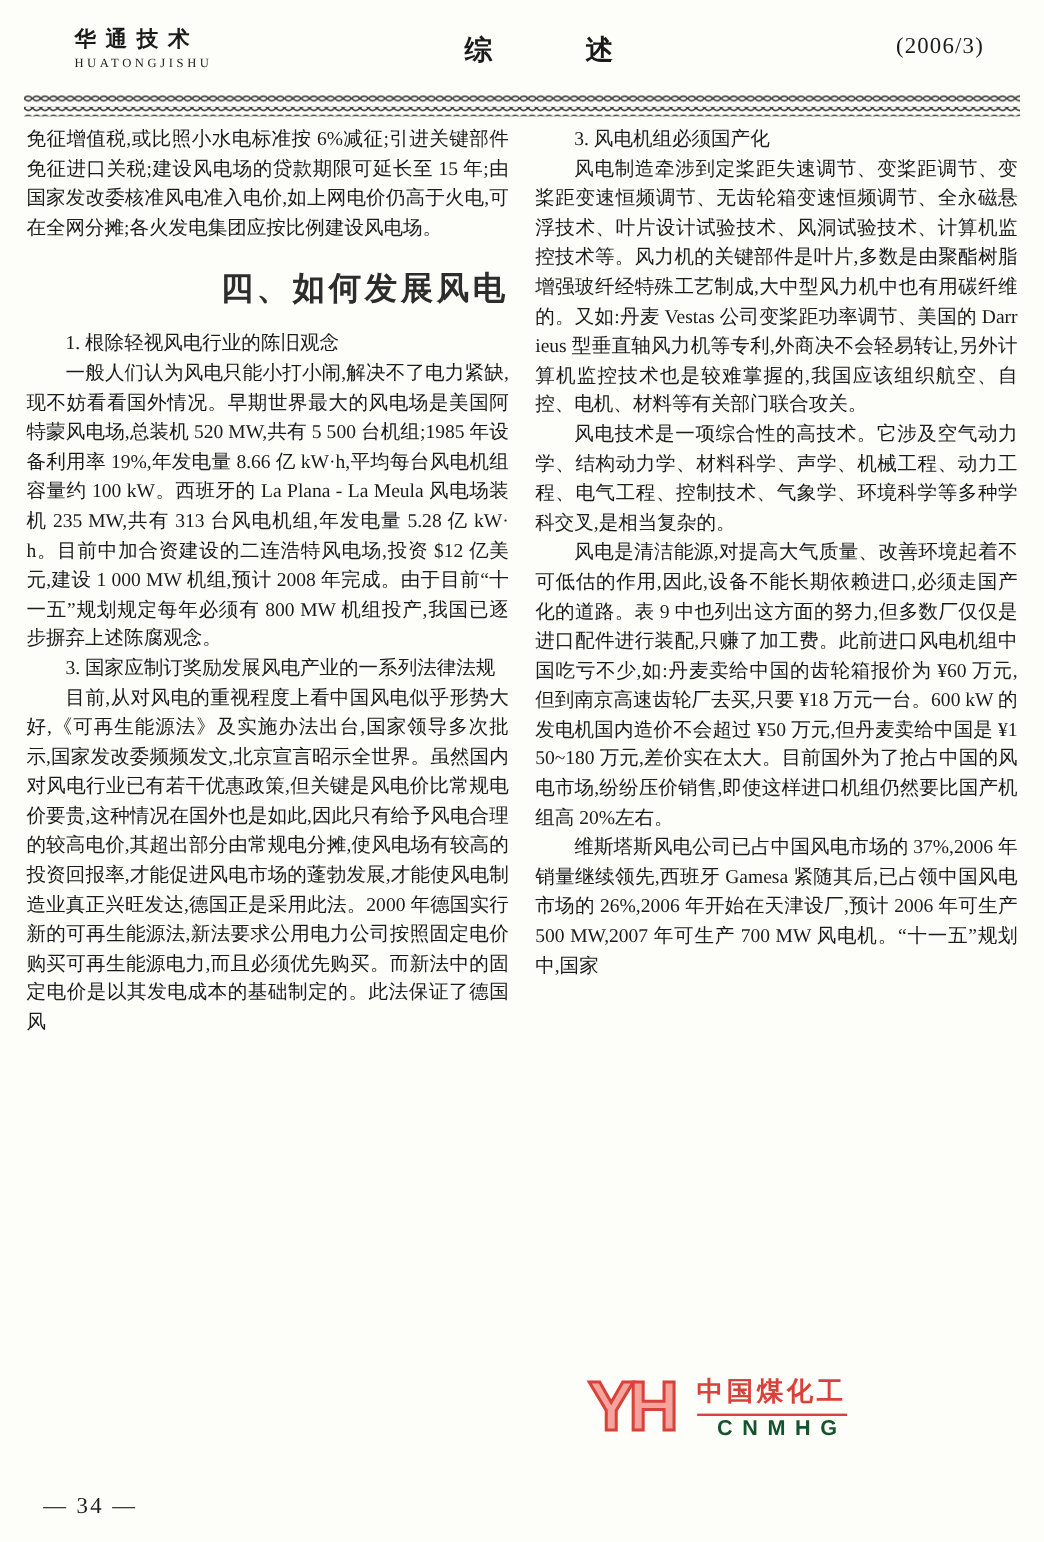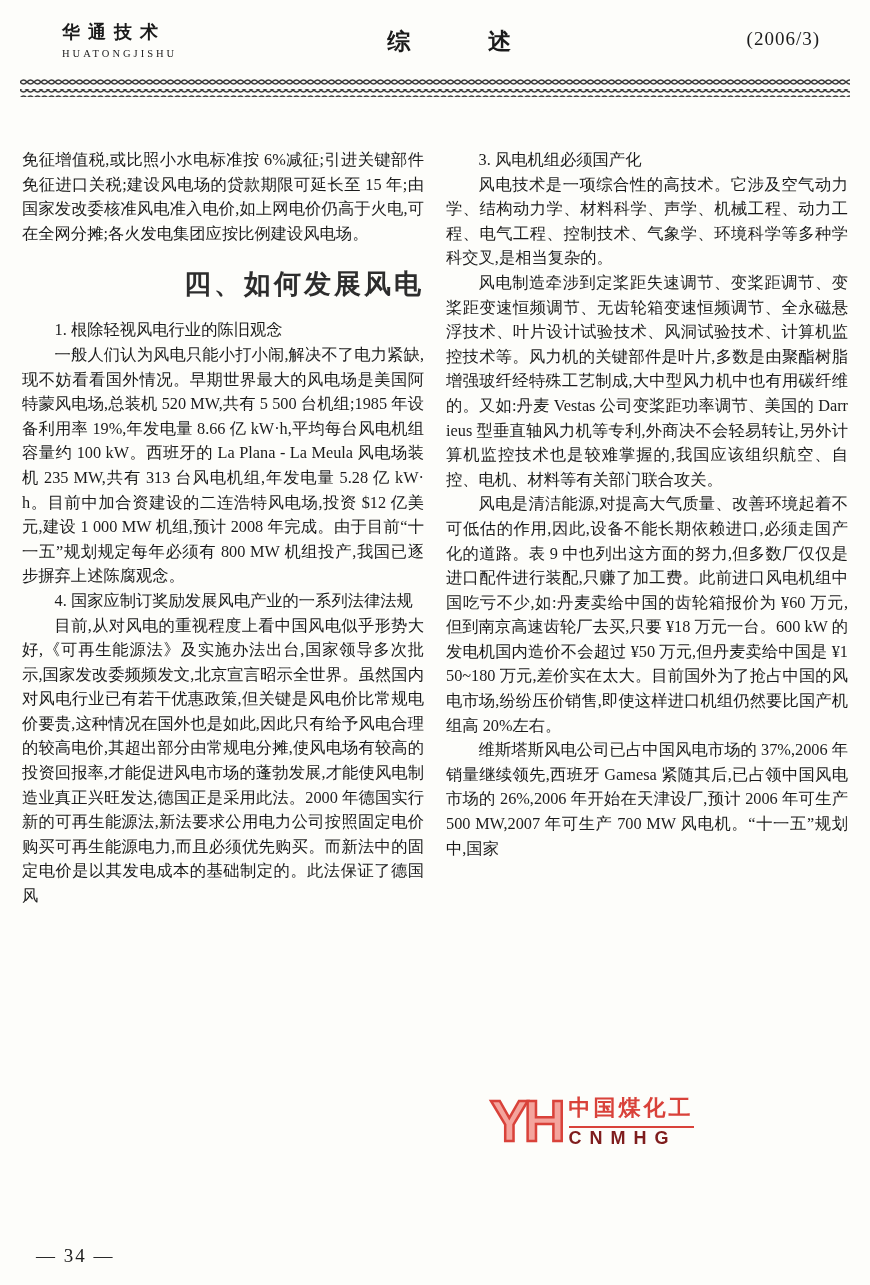--- a/index.html
+++ b/index.html
@@ -22,53 +22,53 @@
   .issue{position:absolute;right:16px;top:12px;font-size:19px;letter-spacing:1px;}
 
   .rules{position:absolute;top:78px;left:20px;right:20px;height:20px;}
   .rules svg{display:block;width:100%;height:20px;}
 
   
   .columns{
     position:absolute;top:104px;left:22px;right:22px;bottom:46px;
     display:flex;gap:22px;
   }
-  .col{flex:1 1 0;min-width:0;margin-top:44px;}
+  .col{flex:1 1 0;min-width:0;}
   .p{
     margin:0;font-size:16.3px;line-height:24.6px;
     text-align:justify;text-justify:inter-ideograph;
     word-break:break-all;
   }
   .ind{text-indent:2em;}
   .h1{
     font-family:"Liberation Sans","DejaVu Sans",sans-serif;
     font-size:27px;font-weight:700;letter-spacing:3px;color:#2d2d2d;
     text-align:right;margin:20px 0 16px 0;
   }
 
   
   .watermark{
-    position:absolute;left:484px;top:1080px;width:240px;height:82px;
+    position:absolute;left:484px;top:1132px;width:240px;height:82px;
     background:rgba(253,253,250,0.93);
-    display:flex;align-items:center;gap:8px;padding:2px 6px;box-sizing:border-box;
+    display:flex;align-items:center;gap:20px;padding:2px 6px;box-sizing:border-box;
   }
   .wm-logo{
     font-family:"Liberation Sans","DejaVu Sans",sans-serif;
     font-size:58px;font-weight:800;line-height:0.95;letter-spacing:-5px;
     color:#f4a49d;-webkit-text-stroke:2.5px #d9423a;
   }
-  .wm-right{display:flex;flex-direction:column;align-items:flex-start;}
+  .wm-right{display:flex;flex-direction:column;align-items:flex-end;}
   .wm-cn{
     font-family:"Liberation Sans","DejaVu Sans",sans-serif;
     color:#d9423a;font-size:22px;letter-spacing:3px;font-weight:600;
     border-bottom:2.5px solid #d9423a;padding-bottom:3px;white-space:nowrap;
   }
   .wm-en{
     font-family:"Liberation Sans","DejaVu Sans",sans-serif;
-    color:#7f1d1d;font-size:18px;letter-spacing:8px;font-weight:700;margin-top:0;
+    color:#14532d;font-size:18px;letter-spacing:8px;font-weight:700;margin-top:0;
   }
 
   
   .footer{position:absolute;left:36px;bottom:18px;font-size:19px;letter-spacing:2px;}
 </style>
 </head>
 <body>
 
 <div class="page">
 
@@ -94,28 +94,28 @@
     </svg>
   </div>
 
   <div class="columns">
 
     <div class="col">
       <p class="p">免征增值税,或比照小水电标准按 6%减征;引进关键部件免征进口关税;建设风电场的贷款期限可延长至 15 年;由国家发改委核准风电准入电价,如上网电价仍高于火电,可在全网分摊;各火发电集团应按比例建设风电场。</p>
       <h2 class="h1">四、如何发展风电</h2>
       <p class="p ind">1. 根除轻视风电行业的陈旧观念</p>
       <p class="p ind">一般人们认为风电只能小打小闹,解决不了电力紧缺,现不妨看看国外情况。早期世界最大的风电场是美国阿特蒙风电场,总装机 520 MW,共有 5 500 台机组;1985 年设备利用率 19%,年发电量 8.66 亿 kW·h,平均每台风电机组容量约 100 kW。西班牙的 La Plana - La Meula 风电场装机 235 MW,共有 313 台风电机组,年发电量 5.28 亿 kW·h。目前中加合资建设的二连浩特风电场,投资 $12 亿美元,建设 1 000 MW 机组,预计 2008 年完成。由于目前“十一五”规划规定每年必须有 800 MW 机组投产,我国已逐步摒弃上述陈腐观念。</p>
-      <p class="p ind">4. 国家应制订奖励发展风电产业的一系列法律法规</p>
+      <p class="p ind">3. 国家应制订奖励发展风电产业的一系列法律法规</p>
       <p class="p ind">目前,从对风电的重视程度上看中国风电似乎形势大好,《可再生能源法》及实施办法出台,国家领导多次批示,国家发改委频频发文,北京宣言昭示全世界。虽然国内对风电行业已有若干优惠政策,但关键是风电价比常规电价要贵,这种情况在国外也是如此,因此只有给予风电合理的较高电价,其超出部分由常规电分摊,使风电场有较高的投资回报率,才能促进风电市场的蓬勃发展,才能使风电制造业真正兴旺发达,德国正是采用此法。2000 年德国实行新的可再生能源法,新法要求公用电力公司按照固定电价购买可再生能源电力,而且必须优先购买。而新法中的固定电价是以其发电成本的基础制定的。此法保证了德国风</p>
     </div>
 
     <div class="col">
       <p class="p ind">3. 风电机组必须国产化</p>
+      <p class="p ind">风电制造牵涉到定桨距失速调节、变桨距调节、变桨距变速恒频调节、无齿轮箱变速恒频调节、全永磁悬浮技术、叶片设计试验技术、风洞试验技术、计算机监控技术等。风力机的关键部件是叶片,多数是由聚酯树脂增强玻纤经特殊工艺制成,大中型风力机中也有用碳纤维的。又如:丹麦 Vestas 公司变桨距功率调节、美国的 Darrieus 型垂直轴风力机等专利,外商决不会轻易转让,另外计算机监控技术也是较难掌握的,我国应该组织航空、自控、电机、材料等有关部门联合攻关。</p>
       <p class="p ind">风电技术是一项综合性的高技术。它涉及空气动力学、结构动力学、材料科学、声学、机械工程、动力工程、电气工程、控制技术、气象学、环境科学等多种学科交叉,是相当复杂的。</p>
-      <p class="p ind">风电制造牵涉到定桨距失速调节、变桨距调节、变桨距变速恒频调节、无齿轮箱变速恒频调节、全永磁悬浮技术、叶片设计试验技术、风洞试验技术、计算机监控技术等。风力机的关键部件是叶片,多数是由聚酯树脂增强玻纤经特殊工艺制成,大中型风力机中也有用碳纤维的。又如:丹麦 Vestas 公司变桨距功率调节、美国的 Darrieus 型垂直轴风力机等专利,外商决不会轻易转让,另外计算机监控技术也是较难掌握的,我国应该组织航空、自控、电机、材料等有关部门联合攻关。</p>
       <p class="p ind">风电是清洁能源,对提高大气质量、改善环境起着不可低估的作用,因此,设备不能长期依赖进口,必须走国产化的道路。表 9 中也列出这方面的努力,但多数厂仅仅是进口配件进行装配,只赚了加工费。此前进口风电机组中国吃亏不少,如:丹麦卖给中国的齿轮箱报价为 ¥60 万元,但到南京高速齿轮厂去买,只要 ¥18 万元一台。600 kW 的发电机国内造价不会超过 ¥50 万元,但丹麦卖给中国是 ¥150~180 万元,差价实在太大。目前国外为了抢占中国的风电市场,纷纷压价销售,即使这样进口机组仍然要比国产机组高 20%左右。</p>
       <p class="p ind">维斯塔斯风电公司已占中国风电市场的 37%,2006 年销量继续领先,西班牙 Gamesa 紧随其后,已占领中国风电市场的 26%,2006 年开始在天津设厂,预计 2006 年可生产 500 MW,2007 年可生产 700 MW 风电机。“十一五”规划中,国家</p>
     </div>
 
   </div>
 
   <div class="watermark">
     <div class="wm-logo">YH</div>
     <div class="wm-right">
       <div class="wm-cn">中国煤化工</div>

